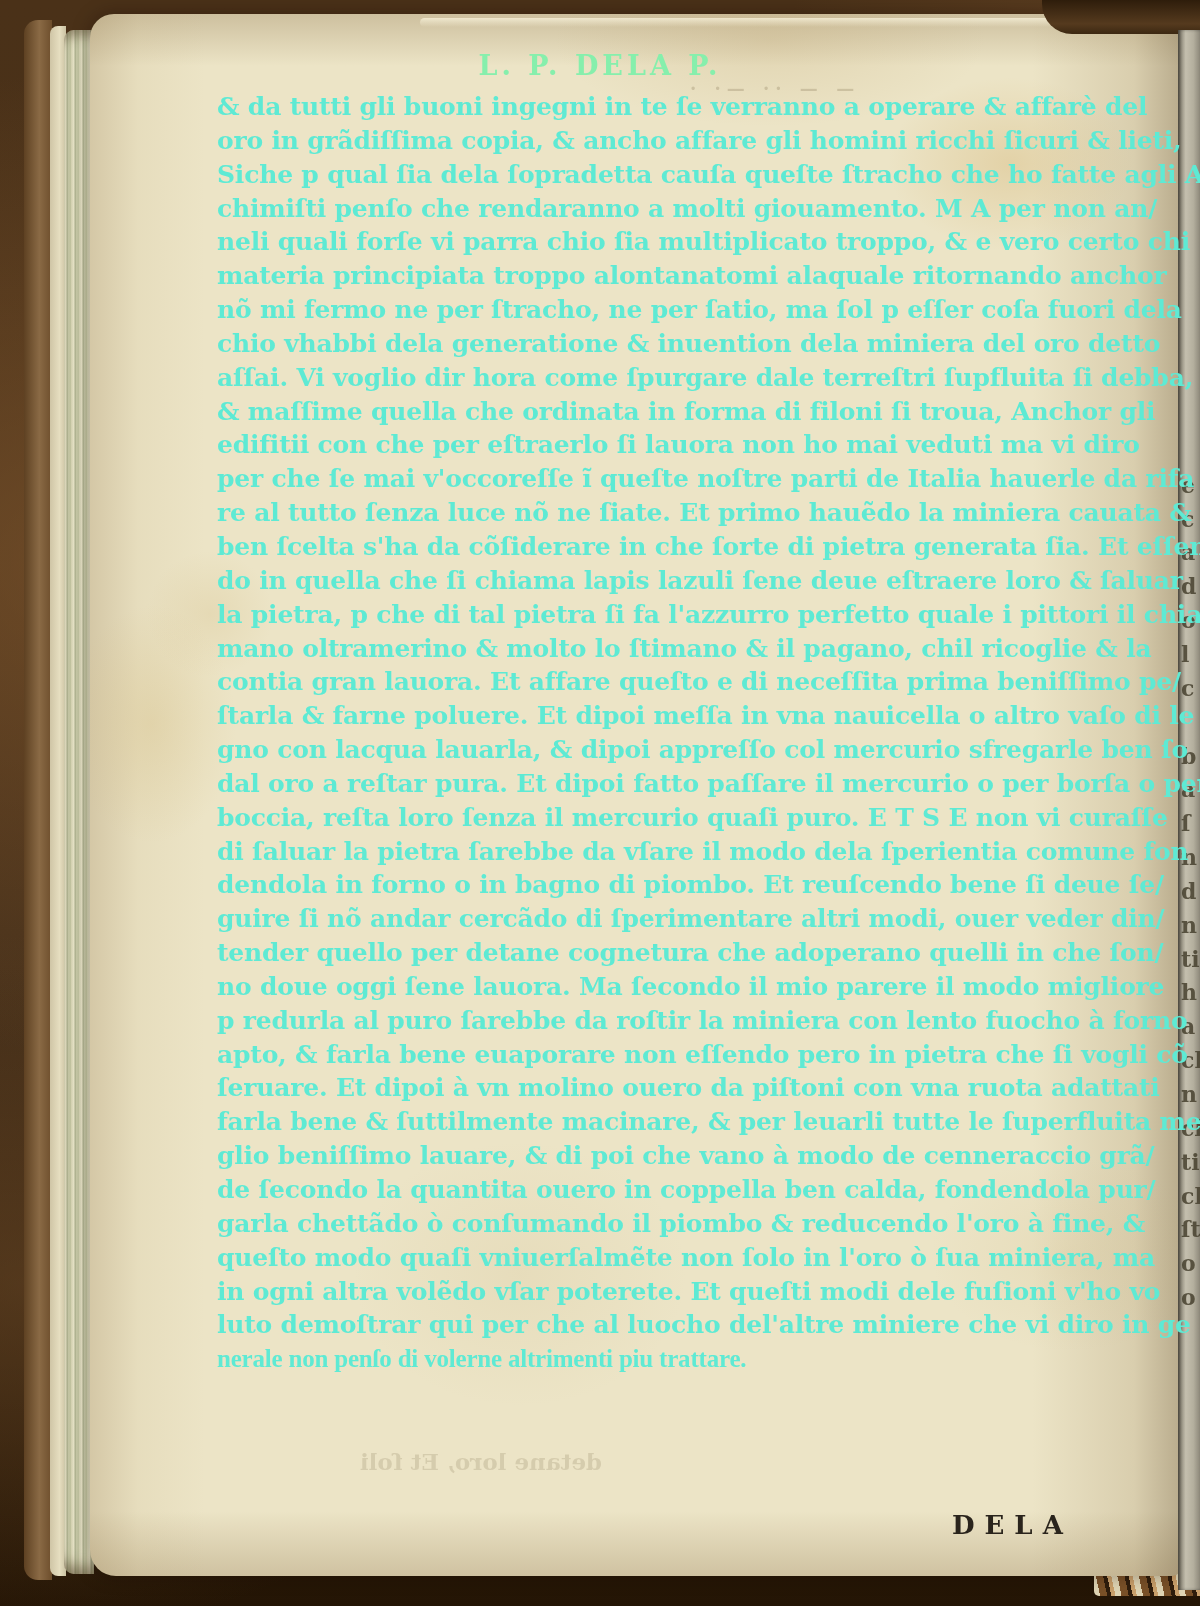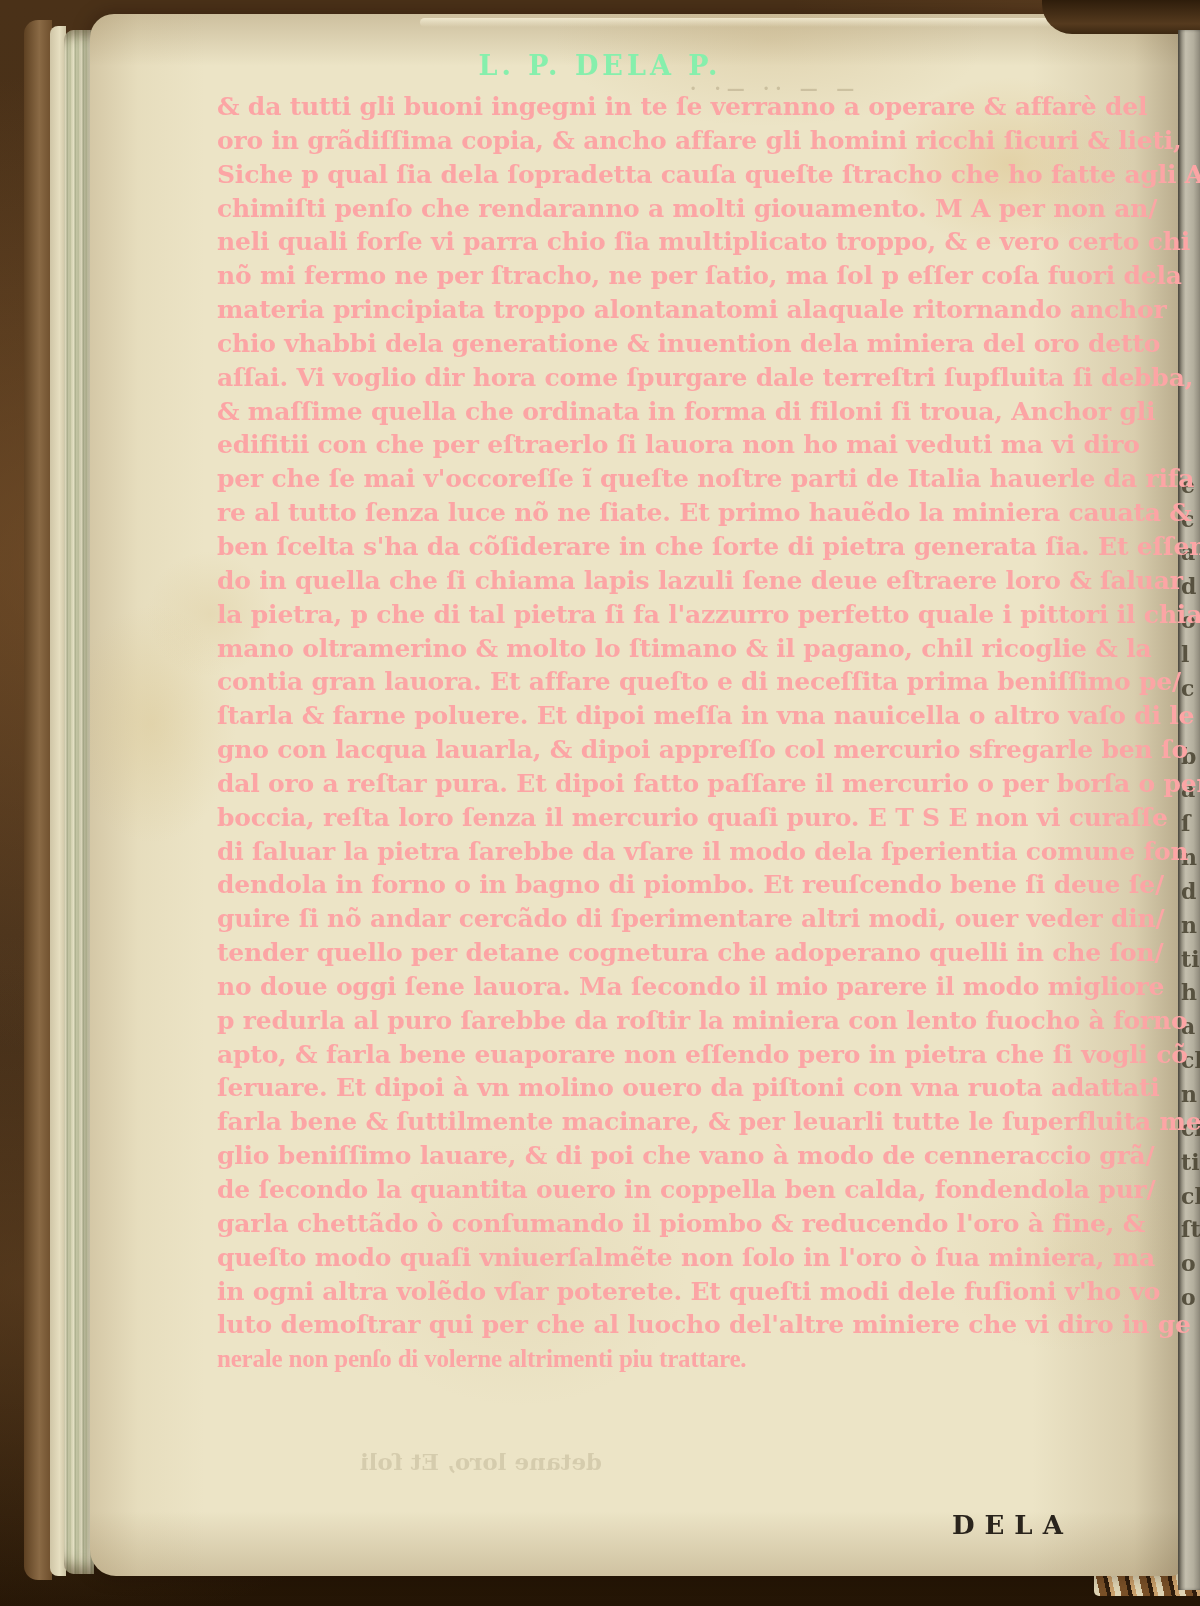--- a/index.html
+++ b/index.html
@@ -88,21 +88,21 @@
     border-radius:5px 0 0 5px;
   }
   
   .header{
     position:absolute;left:215px;top:50px;width:770px;z-index:5;
     text-align:center;color:#86efac;
     font-size:27px;font-weight:700;letter-spacing:4px;
   }
   .lines{
     position:absolute;left:217px;top:90px;width:878px;z-index:5;
-    color:#fca5a5;
+    color:#5eead4;
   }
   .tline{
     height:33.85px;line-height:33.85px;
     font-size:25px;font-weight:600;letter-spacing:-0.2px;
     text-align:justify;text-align-last:justify;text-justify:inter-word;
     white-space:nowrap;
   }
   .tline.last{text-align-last:left;font-family:Liberation Serif, serif;}
   .catchword{
     position:absolute;left:952px;top:1510px;z-index:5;
@@ -158,22 +158,22 @@
   </div>
 
 <div class="header">L. P. DELA P.</div>
 <div class="ghost top">· ·— ·· — —</div>
 <div class="lines" id="lines">
     <div class="tline">&amp; da tutti gli buoni ingegni in te ſe verranno a operare &amp; affarè del</div>
     <div class="tline">oro in grãdiſſima copia, &amp; ancho affare gli homini ricchi ſicuri &amp; lieti,</div>
     <div class="tline">Siche p qual ſia dela ſopradetta cauſa queſte ſtracho che ho fatte agli Al/</div>
     <div class="tline">chimiſti penſo che rendaranno a molti giouamento. M A per non an/</div>
     <div class="tline">neli quali forſe vi parra chio ſia multiplicato troppo, &amp; e vero certo chi</div>
+    <div class="tline">materia principiata troppo alontanatomi alaquale ritornando anchor</div>
     <div class="tline">nõ mi fermo ne per ſtracho, ne per ſatio, ma ſol p eſſer coſa fuori dela</div>
-    <div class="tline">materia principiata troppo alontanatomi alaquale ritornando anchor</div>
     <div class="tline">chio vhabbi dela generatione &amp; inuention dela miniera del oro detto</div>
     <div class="tline">aſſai. Vi voglio dir hora come ſpurgare dale terreſtri ſupfluita ſi debba,</div>
     <div class="tline">&amp; maſſime quella che ordinata in forma di filoni ſi troua, Anchor gli</div>
     <div class="tline">edifitii con che per eſtraerlo ſi lauora non ho mai veduti ma vi diro</div>
     <div class="tline">per che ſe mai v'occoreſſe ĩ queſte noſtre parti de Italia hauerle da rifa</div>
     <div class="tline">re al tutto ſenza luce nõ ne ſiate. Et primo hauẽdo la miniera cauata &amp;</div>
     <div class="tline">ben ſcelta s'ha da cõſiderare in che ſorte di pietra generata ſia. Et eſſen</div>
     <div class="tline">do in quella che ſi chiama lapis lazuli ſene deue eſtraere loro &amp; ſaluar</div>
     <div class="tline">la pietra, p che di tal pietra ſi fa l'azzurro perfetto quale i pittori il chia</div>
     <div class="tline">mano oltramerino &amp; molto lo ſtimano &amp; il pagano, chil ricoglie &amp; la</div>

